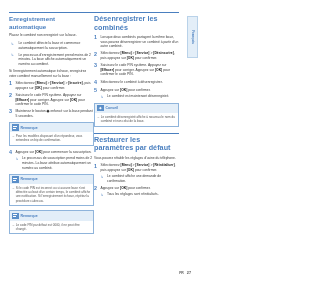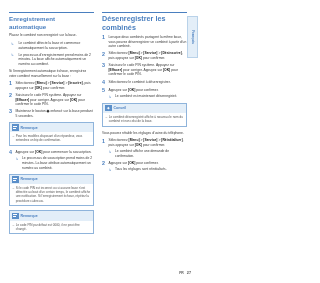--- a/index.html
+++ b/index.html
@@ -13,21 +13,20 @@
   .page{
     position:absolute;
     inset:0;
     padding:0;
   }
   .cols{
     position:absolute;
     left:9px; top:12px;
     width:182px; height:245px;
     display:flex;
-    gap:8px;
   }
   .col{width:85px;}
   
   .h1{
     color:#4a7fbf;
     font-size:6.2px;
     font-weight:bold;
     line-height:7.6px;
     border-top:0.7px solid #4a7fbf;
     padding-top:2.2px;
@@ -311,20 +310,21 @@
         <div class="box-hd">
           <span class="box-ico ico-tip">✦</span>
           <span class="box-title">Conseil</span>
         </div>
         <div class="box-bd">
           <span class="box-dash">–</span>
           <span class="box-tx">Le combiné désenregistré affiche à nouveau le nom du combiné et non celui de la base.</span>
         </div>
       </div>
 
+      <div class="h1 big" style="margin-top:6px;">Restaurer les paramètres par défaut</div>
 
       <div class="p">Vous pouvez rétablir les réglages d'usine du téléphone.</div>
 
       <div class="step">
         <span class="step-n">1</span>
         <span class="step-b">
           <span><span>Sélectionnez </span><span class="key">[Menu]</span><span> &gt; </span><span class="key">[Service]</span><span> &gt; </span><span class="key">[Réinitialiser]</span><span>, puis appuyez sur </span><span class="key">[OK]</span><span> pour confirmer.</span></span>
           <span class="sub-arrow">
             <span class="arrow-ico">↳</span>
             <span class="arrow-tx">Le combiné affiche une demande de confirmation.</span>

